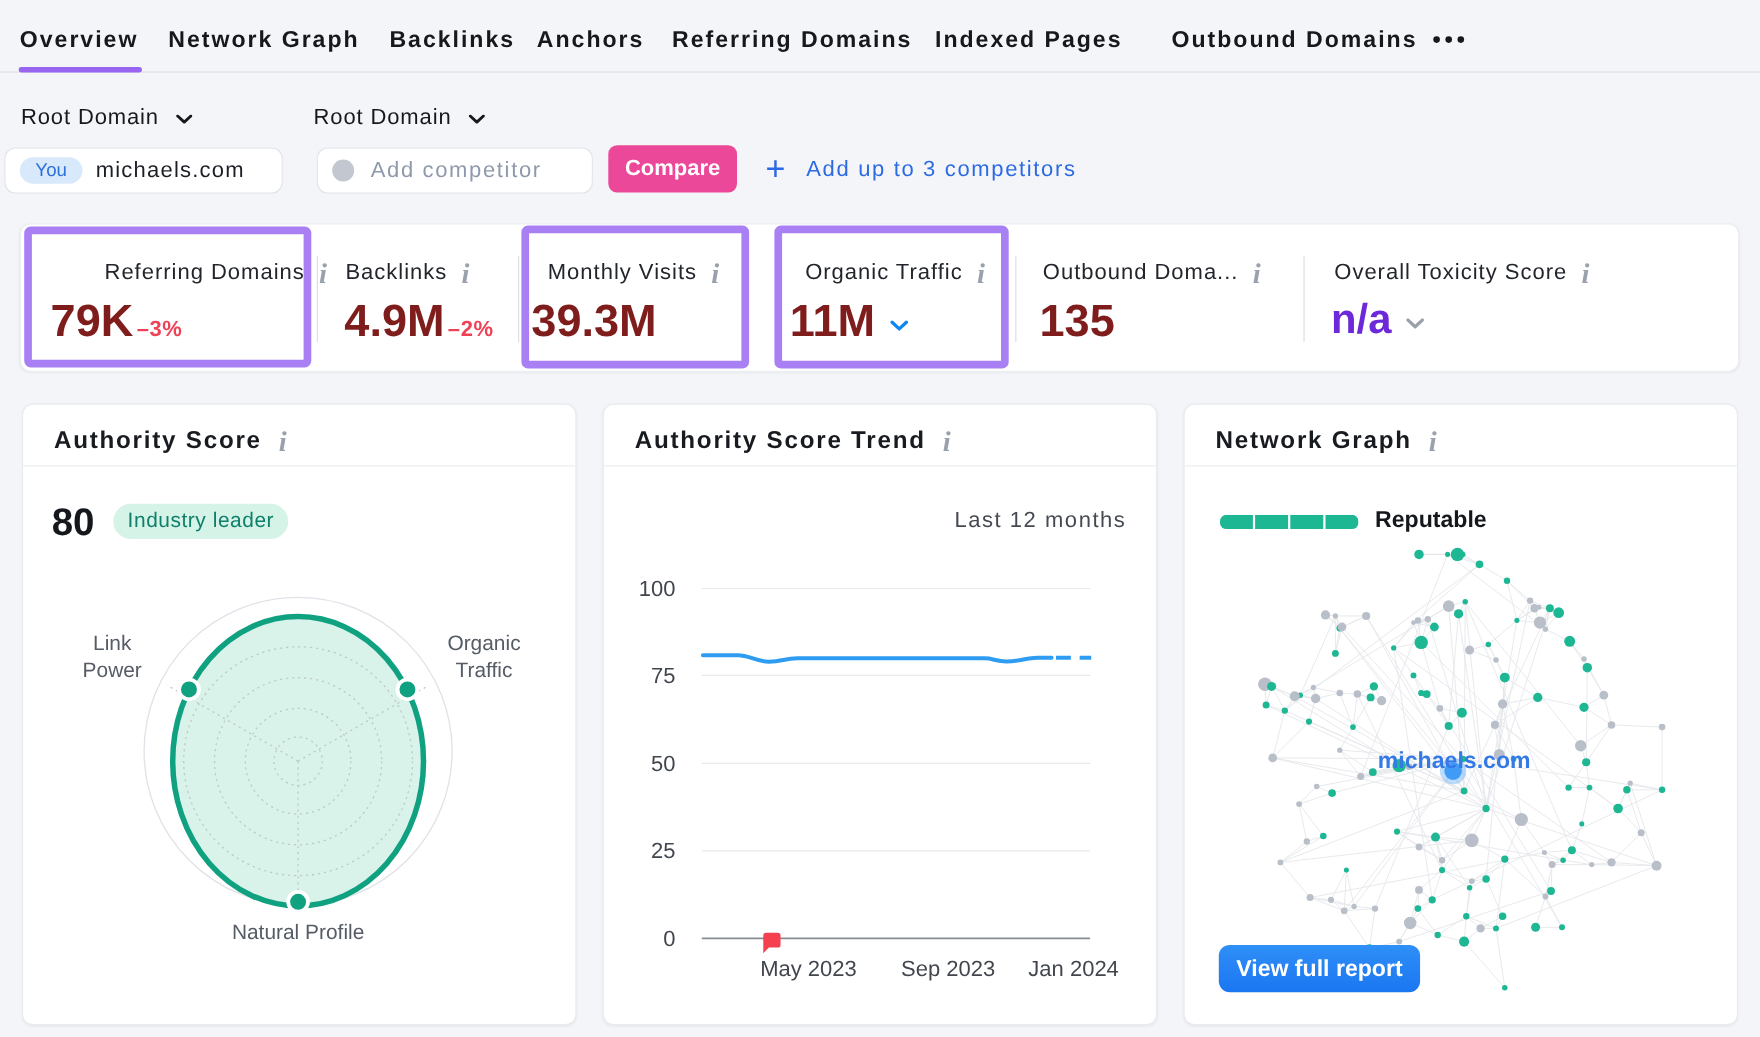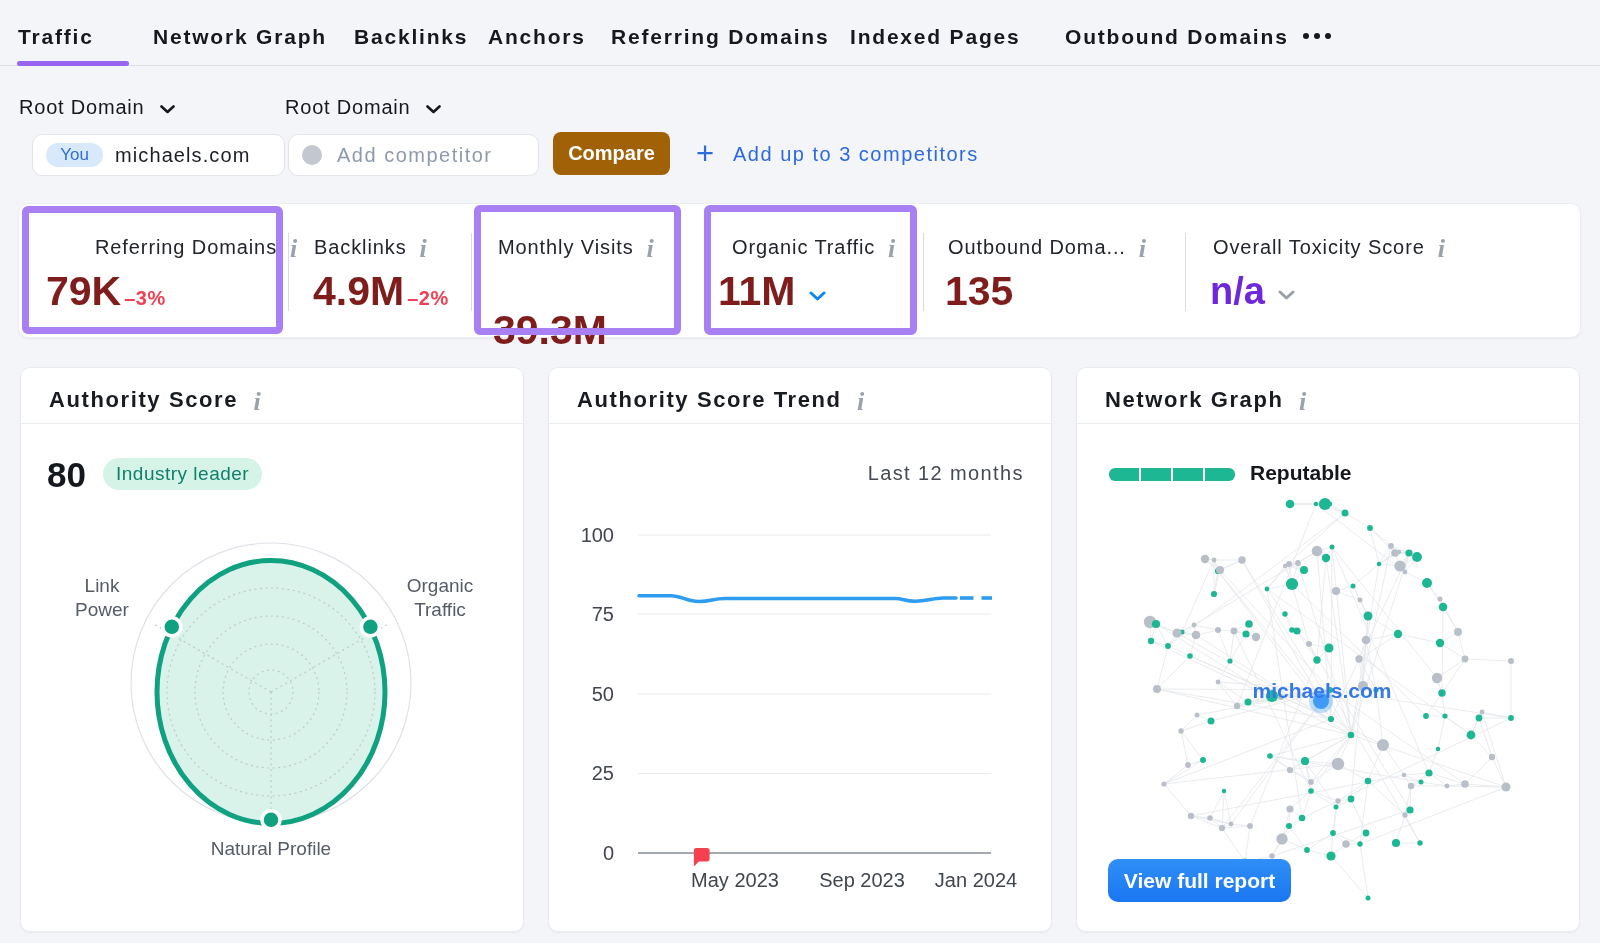--- a/index.html
+++ b/index.html
@@ -14,21 +14,21 @@
   .card { background:#fff; border:1px solid #e9ebef; border-radius:10px; box-shadow:0 1px 2px rgba(40,45,60,0.05); }
   .chead { position:absolute; left:28px; top:19px; font-size:22px; font-weight:700; color:#181b20; letter-spacing:1.6px; }
   .cline { position:absolute; left:0; right:0; top:55px; height:1px; background:#e9ebee; }
   .pbox { position:absolute; border:7px solid #a980f4; border-radius:6px; }
   .vline { position:absolute; width:1px; background:#d9dce2; top:29px; height:78px; }
 </style>
 </head>
 <body>
 <div id="page">
 
-  <div class="abs tab" style="left:18px;">Traffic</div>
+  <div class="abs tab" style="left:18px;">Overview</div>
   <div class="abs tab" style="left:153px;">Network Graph</div>
   <div class="abs tab" style="left:354px;">Backlinks</div>
   <div class="abs tab" style="left:488px;">Anchors</div>
   <div class="abs tab" style="left:611px;">Referring Domains</div>
   <div class="abs tab" style="left:850px;">Indexed Pages</div>
   <div class="abs tab" style="left:1046px;margin-left:19px;">Outbound Domains</div>
   <div class="abs" style="left:1303px; top:33px; display:flex; gap:5px;">
     <i style="width:6px;height:6px;border-radius:50%;background:#16181d;"></i>
     <i style="width:6px;height:6px;border-radius:50%;background:#16181d;"></i>
     <i style="width:6px;height:6px;border-radius:50%;background:#16181d;"></i>
@@ -40,46 +40,46 @@
     <svg width="15" height="9" viewBox="0 0 15 9" style="margin-left:9px;">
         <path d="M1.5 1.5 L7.5 7 L13.5 1.5" fill="none" stroke="#16181d" stroke-width="2.6" stroke-linecap="round" stroke-linejoin="round"></path>
       </svg>
   </div>
   <div class="abs ilab" style="left:285px; top:96px; color:#16181d; letter-spacing:0.8px;">Root Domain
     <svg width="15" height="9" viewBox="0 0 15 9" style="margin-left:9px;">
         <path d="M1.5 1.5 L7.5 7 L13.5 1.5" fill="none" stroke="#16181d" stroke-width="2.6" stroke-linecap="round" stroke-linejoin="round"></path>
       </svg>
   </div>
 
-  <div class="abs" style="left:32px; top:134px; width:253px; height:42px; background:#fff; border:1px solid #e2e4e9; border-radius:10px;">
+  <div class="abs" style="left:4px; top:134px; width:253px; height:42px; background:#fff; border:1px solid #e2e4e9; border-radius:10px;">
     <span class="abs" style="left:13px; top:8px; width:57px; height:24px; background:#d9e9fc; border-radius:12px; color:#2e6fd9; font-size:17px; text-align:center; line-height:24px;">You</span>
     <span class="abs" style="left:82px; top:9px; font-size:20px; color:#1b1e24; letter-spacing:1.1px;">michaels.com</span>
   </div>
   <div class="abs" style="left:288px; top:134px; width:251px; height:42px; background:#fff; border:1px solid #e2e4e9; border-radius:10px;">
     <span class="abs" style="left:13px; top:10px; width:20px; height:20px; border-radius:50%; background:#c3c7cf;"></span>
     <span class="abs" style="left:48px; top:9px; font-size:20px; color:#8e99ac; letter-spacing:1.5px;">Add competitor</span>
   </div>
-  <div class="abs" style="left:553px; top:132px; width:117px; height:43px; background:#a16207; border-radius:8px; color:#fff; font-size:20px; font-weight:700; text-align:center; line-height:43px;">Compare</div>
+  <div class="abs" style="left:553px; top:132px; width:117px; height:43px; background:#ec4899; border-radius:8px; color:#fff; font-size:20px; font-weight:700; text-align:center; line-height:43px;">Compare</div>
   <div class="abs" style="left:696px; top:136px; font-size:31px; font-weight:400; color:#2c6ae2;">+</div>
   <div class="abs" style="left:733px; top:143px; font-size:20px; color:#2c6ae2; letter-spacing:1.5px;">Add up to 3 competitors</div>
 
   <div class="abs" style="left:18px; top:203px; width:1563px; height:135px; background:#fff; border-radius:10px; box-shadow:0 1px 2px rgba(40,45,60,0.06); border:1px solid #eceef2;">
     <div class="vline" style="left:269px;"></div>
     <div class="vline" style="left:452px;"></div>
     <div class="vline" style="left:904px;"></div>
     <div class="vline" style="left:1166px;"></div>
 
     <div class="abs ilab" style="left:32px; top:32px;margin-left:44px;">Referring Domains&nbsp;&nbsp;<span class="info">i</span></div>
     <div class="abs" style="left:27px; top:65px;"><span class="val">79K</span><span class="delta" style="margin-left:3px;">–3%</span></div>
 
     <div class="abs ilab" style="left:295px; top:32px;">Backlinks&nbsp;&nbsp;<span class="info">i</span></div>
     <div class="abs" style="left:294px; top:65px;"><span class="val">4.9M</span><span class="delta" style="margin-left:3px;">–2%</span></div>
 
     <div class="abs ilab" style="left:479px; top:32px;">Monthly Visits&nbsp;&nbsp;<span class="info">i</span></div>
-    <div class="abs" style="left:474px; top:65px;margin-top:39px;"><span class="val">39.3M</span></div>
+    <div class="abs" style="left:464px; top:65px;"><span class="val">39.3M</span></div>
 
     <div class="abs ilab" style="left:713px; top:32px;">Organic Traffic&nbsp;&nbsp;<span class="info">i</span></div>
     <div class="abs" style="left:699px; top:65px;"><span class="val">11M</span>
       <svg width="17" height="10" viewBox="0 0 17 10" style="margin-left:9px; margin-bottom:4px;">
           <path d="M2 2 L8.5 8 L15 2" fill="none" stroke="#0d87f0" stroke-width="3" stroke-linecap="round" stroke-linejoin="round"></path>
         </svg>
     </div>
 
     <div class="abs ilab" style="left:929px; top:32px;">Outbound Doma...&nbsp;&nbsp;<span class="info">i</span></div>
     <div class="abs" style="left:926px; top:65px;"><span class="val">135</span></div>

